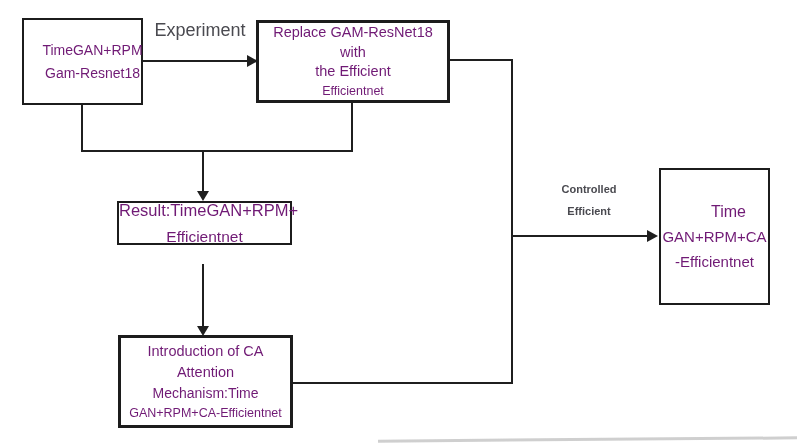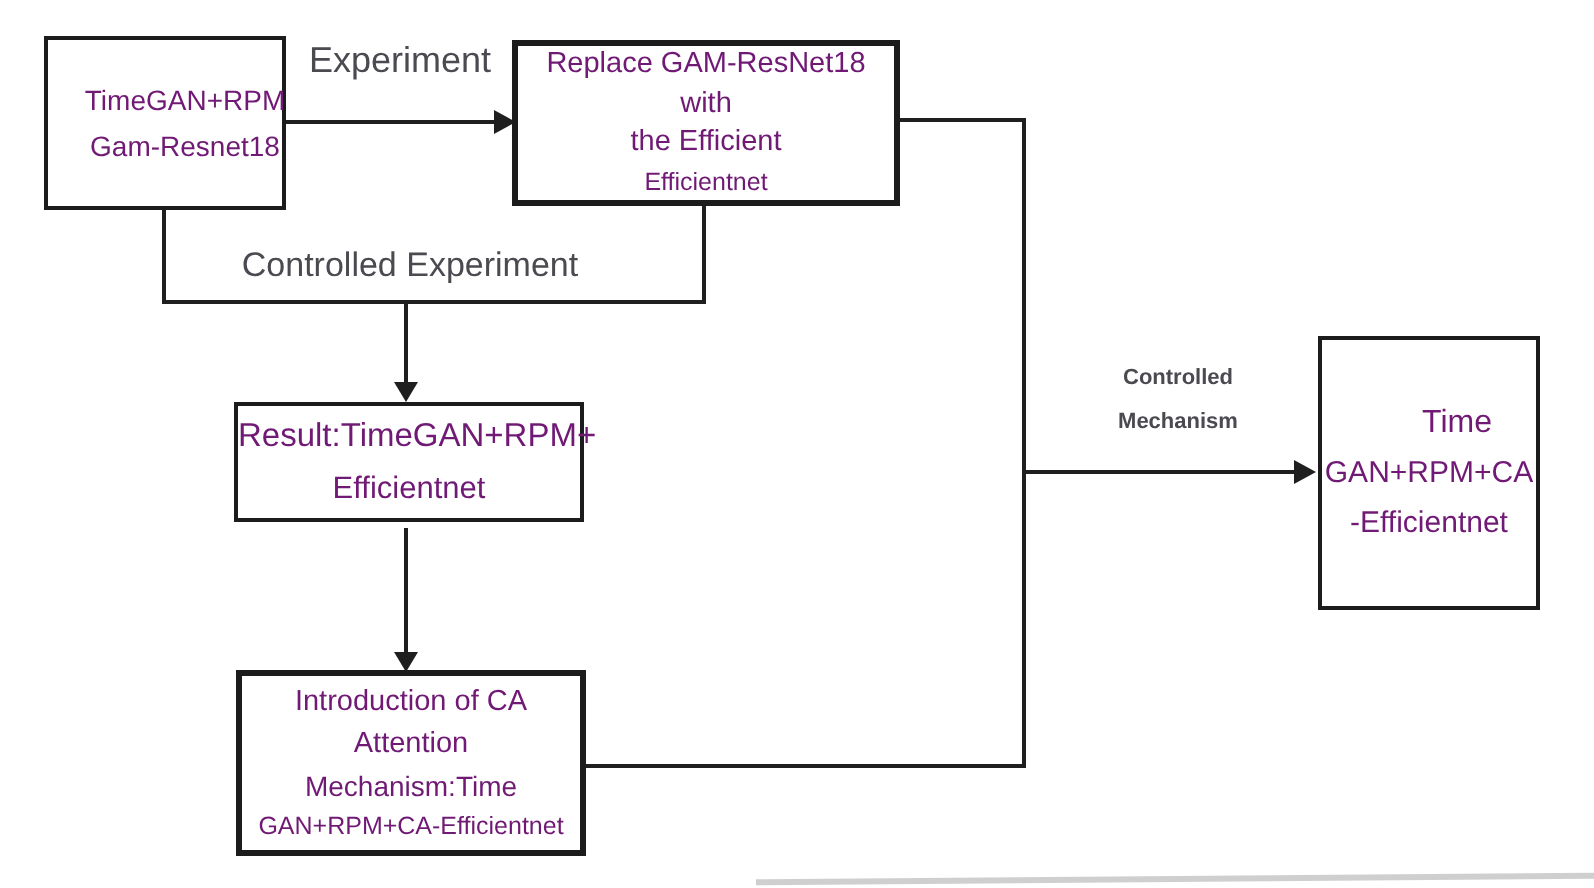--- a/index.html
+++ b/index.html
@@ -22,21 +22,21 @@
     color:#701a75;
     z-index:2;
   }
   .box .bl{width:100%;}
   #box-start{left:22px;top:18px;width:121px;height:87px;}
   #box-start .bl{font-size:14px;line-height:23px;margin-left:20px;}
   #box-replace{left:256px;top:20px;width:194px;height:83px;border-width:3px;}
   #box-replace .l0,#box-replace .l1{font-size:14.5px;line-height:19.5px;}
   #box-replace .l2{font-size:13.5px;line-height:19.5px;}
   #box-replace .l3{font-size:12.5px;line-height:18px;}
-  #box-result{left:117px;top:201px;width:175px;height:60px;}
+  #box-result{left:117px;top:201px;width:175px;height:44px;}
   #box-result .l0{font-size:16.5px;line-height:27px;}
   #box-result .l1{font-size:15.5px;line-height:26px;}
   #box-ca{left:118px;top:335px;width:175px;height:93px;border-width:3px;}
   #box-ca .l0,#box-ca .l1{font-size:14.5px;line-height:21px;}
   #box-ca .l2{font-size:14px;line-height:21px;}
   #box-ca .l3{font-size:12.5px;line-height:19px;}
   #box-final{left:659px;top:168px;width:111px;height:137px;}
   #box-final .l0{font-size:16px;line-height:25px;padding-left:28px;}
   #box-final .l1,#box-final .l2{font-size:15px;line-height:25px;}
 
@@ -131,21 +131,20 @@
     <div class="bl l3">GAN+RPM+CA-Efficientnet</div>
   </div>
 
   <div class="box" id="box-final">
     <div class="bl l0">Time</div>
     <div class="bl l1">GAN+RPM+CA</div>
     <div class="bl l2">-Efficientnet</div>
   </div>
 
   <div class="lbl" id="lbl-optimizing">Experiment</div>
-  <div class="lbl" id="lbl-ce1">Controlled Experiment</div>
   <div class="lbl" id="lbl-ce2">
     <div>Controlled</div>
-    <div>Mechanism</div>
+    <div>Efficient</div>
   </div>
 
   <div id="artifact"></div>
 
 </div>
 
 </body></html>

